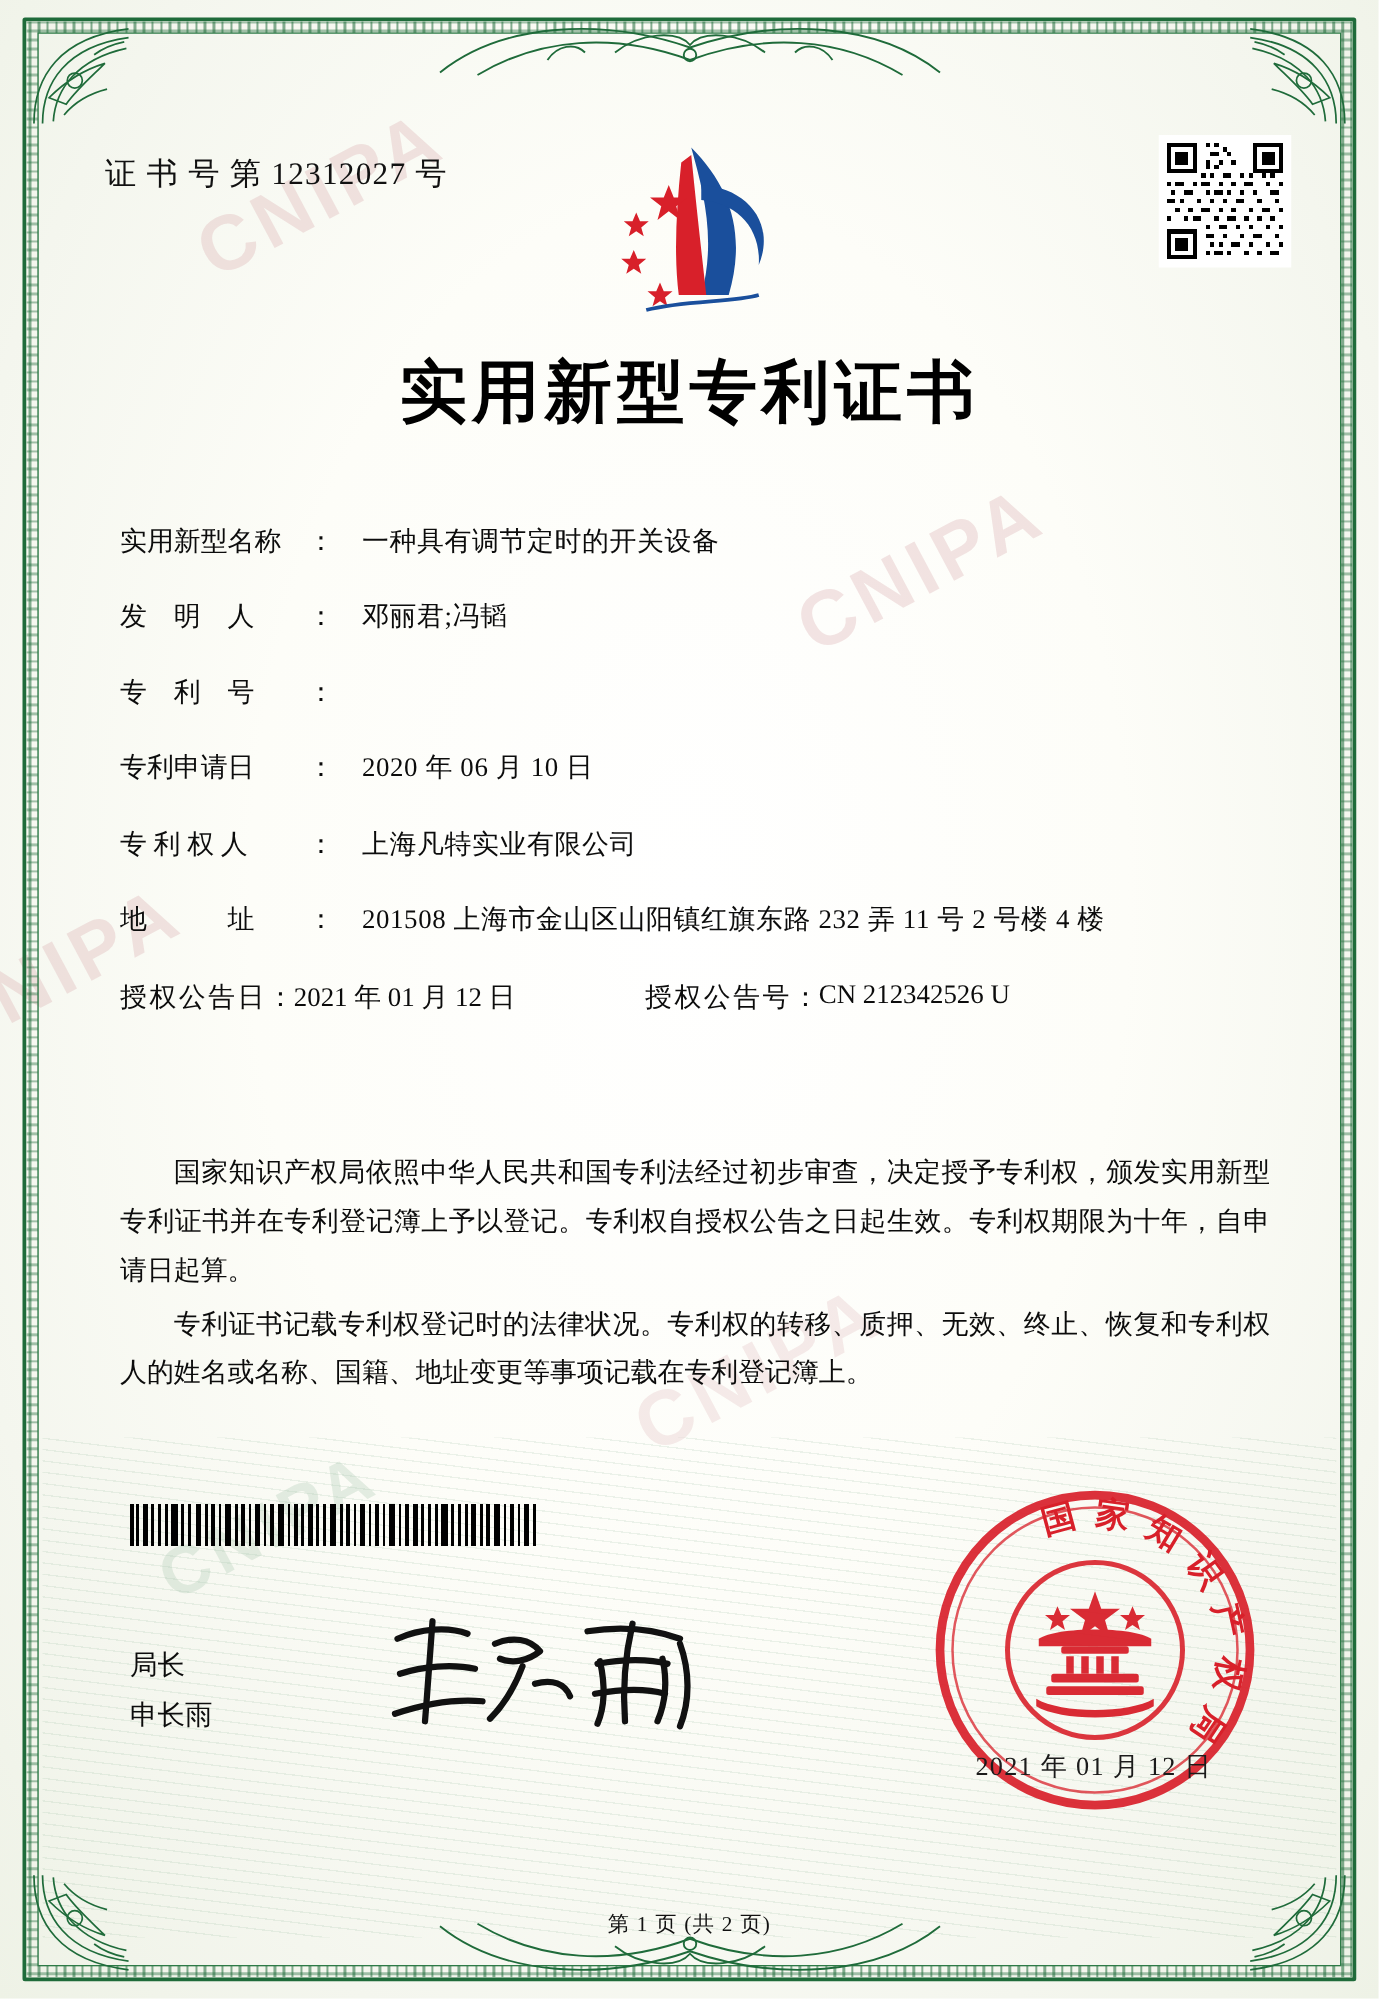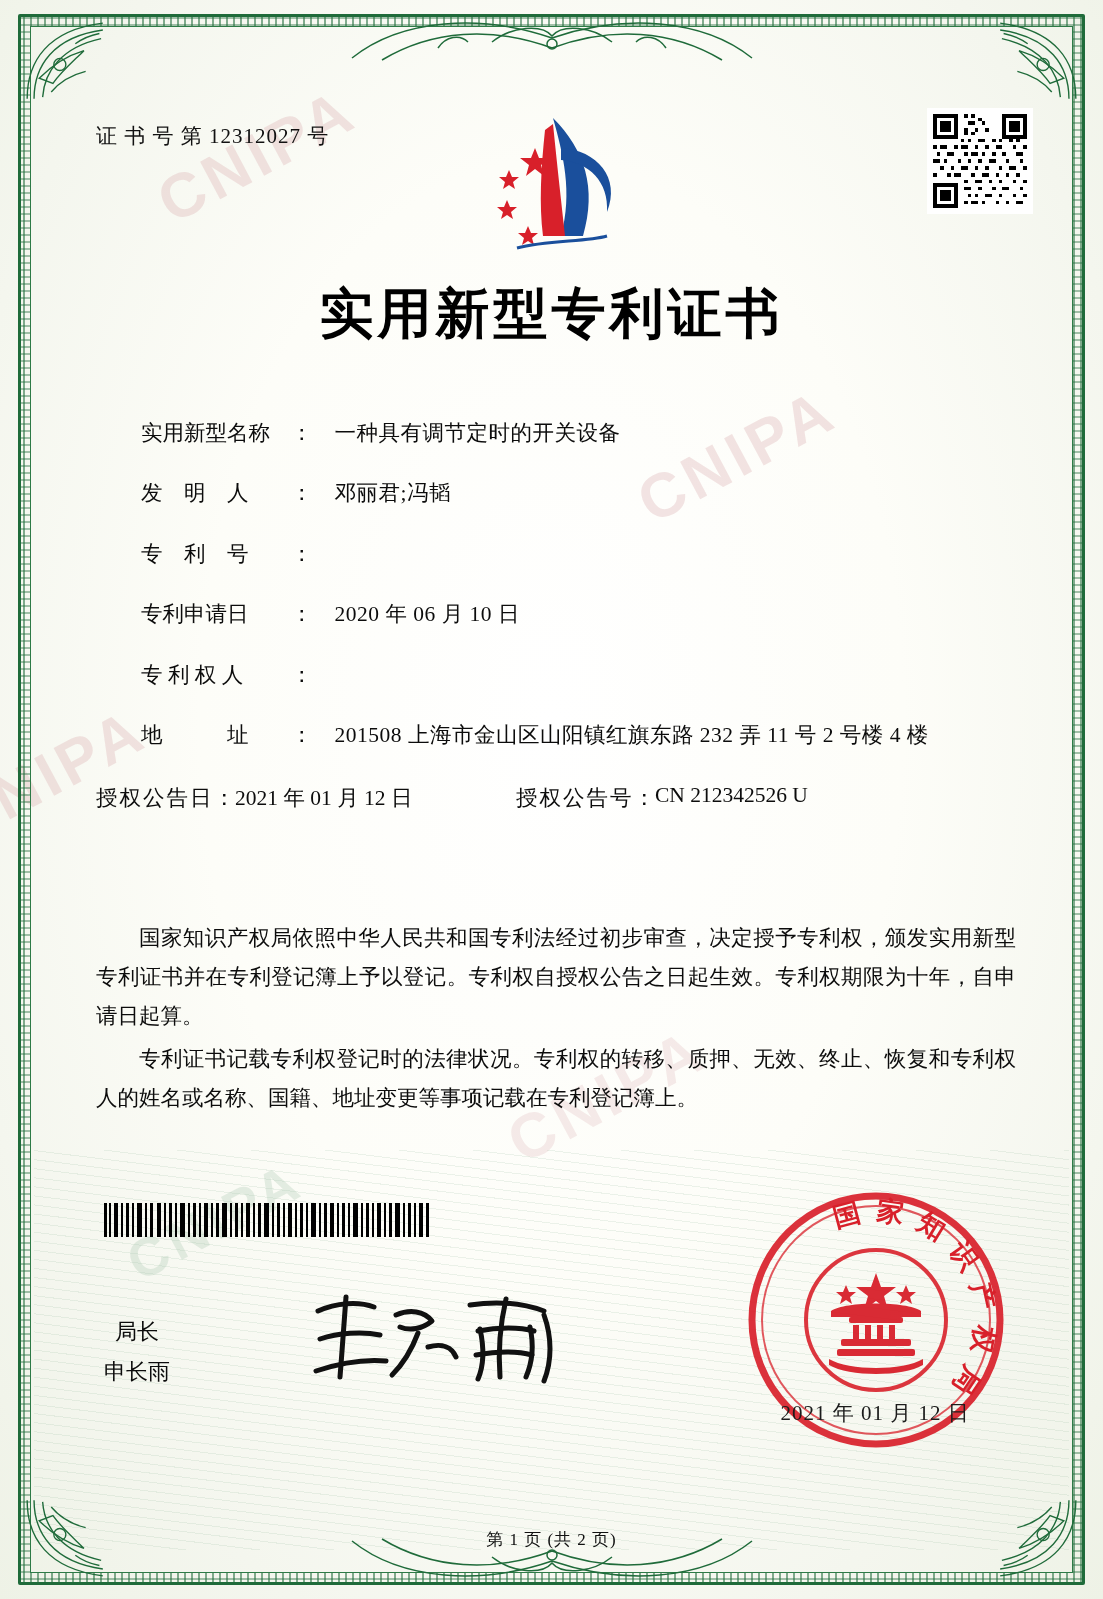--- a/index.html
+++ b/index.html
@@ -105,24 +105,23 @@
       7deg,
       rgba(140,180,150,0.16) 0px, rgba(140,180,150,0.16) 1px,
       rgba(255,255,255,0) 1px, rgba(255,255,255,0) 9px);
     pointer-events: none;
   }
 
   
   .cert-no {
     position: absolute;
     left: 84px; top: 122px;
-    font-size: 21px;
+    font-size: 25px;
     color: #111;
     letter-spacing: 1px;
-    margin-left: 12px;
   }
   .logo {
     position: absolute;
     left: 50%;
     transform: translateX(-50%);
     top: 108px;
     width: 190px;
     height: 160px;
   }
   .qr {
@@ -160,21 +159,20 @@
     align-items: baseline;
     margin-bottom: 32.5px;
     line-height: 1.3;
   }
   .field-label {
     width: 150px;
     flex: none;
     display: flex;
     justify-content: space-between;
     letter-spacing: 0;
-    margin-left: 45px;
   }
   .field-colon { margin: 0 2px 0 0; }
   .field-value { flex: 1; letter-spacing: 0.5px; margin-left: 20px; }
 
   .dual-row { display: flex; align-items: baseline; margin-bottom: 32px; }
   .dual-left { width: 420px; display: flex; align-items: flex-start; }
   .dual-right { display: flex; align-items: flex-start; }
   .dual-label { letter-spacing: 2px; }
 
   
@@ -198,21 +196,20 @@
   }
   .barcode svg { display:block; width:100%; height:100%; }
 
   
   .sig-label {
     position: absolute;
     left: 104px; top: 1312px;
     font-size: 22px;
     line-height: 40px;
     color: #0c0c0c;
-    text-align: center;
   }
   .signature {
     position: absolute;
     left: 300px; top: 1285px;
     width: 280px; height: 110px;
   }
   .signature svg { width:100%; height:100%; display:block; }
 
   
   .seal {
@@ -471,20 +468,21 @@
 
     <div class="field-row">
       <span class="field-label">专利申请日</span>
       <span class="field-colon">：</span>
       <span class="field-value">2020 年 06 月 10 日</span>
     </div>
 
     <div class="field-row">
       <span class="field-label">专 利 权 人</span>
       <span class="field-colon">：</span>
+      <span class="field-value">上海凡特实业有限公司</span>
     </div>
 
     <div class="field-row">
       <span class="field-label">地　　　址</span>
       <span class="field-colon">：</span>
       <span class="field-value">201508 上海市金山区山阳镇红旗东路 232 弄 11 号 2 号楼 4 楼</span>
     </div>
 
     <div class="dual-row">
       <div class="dual-left">

